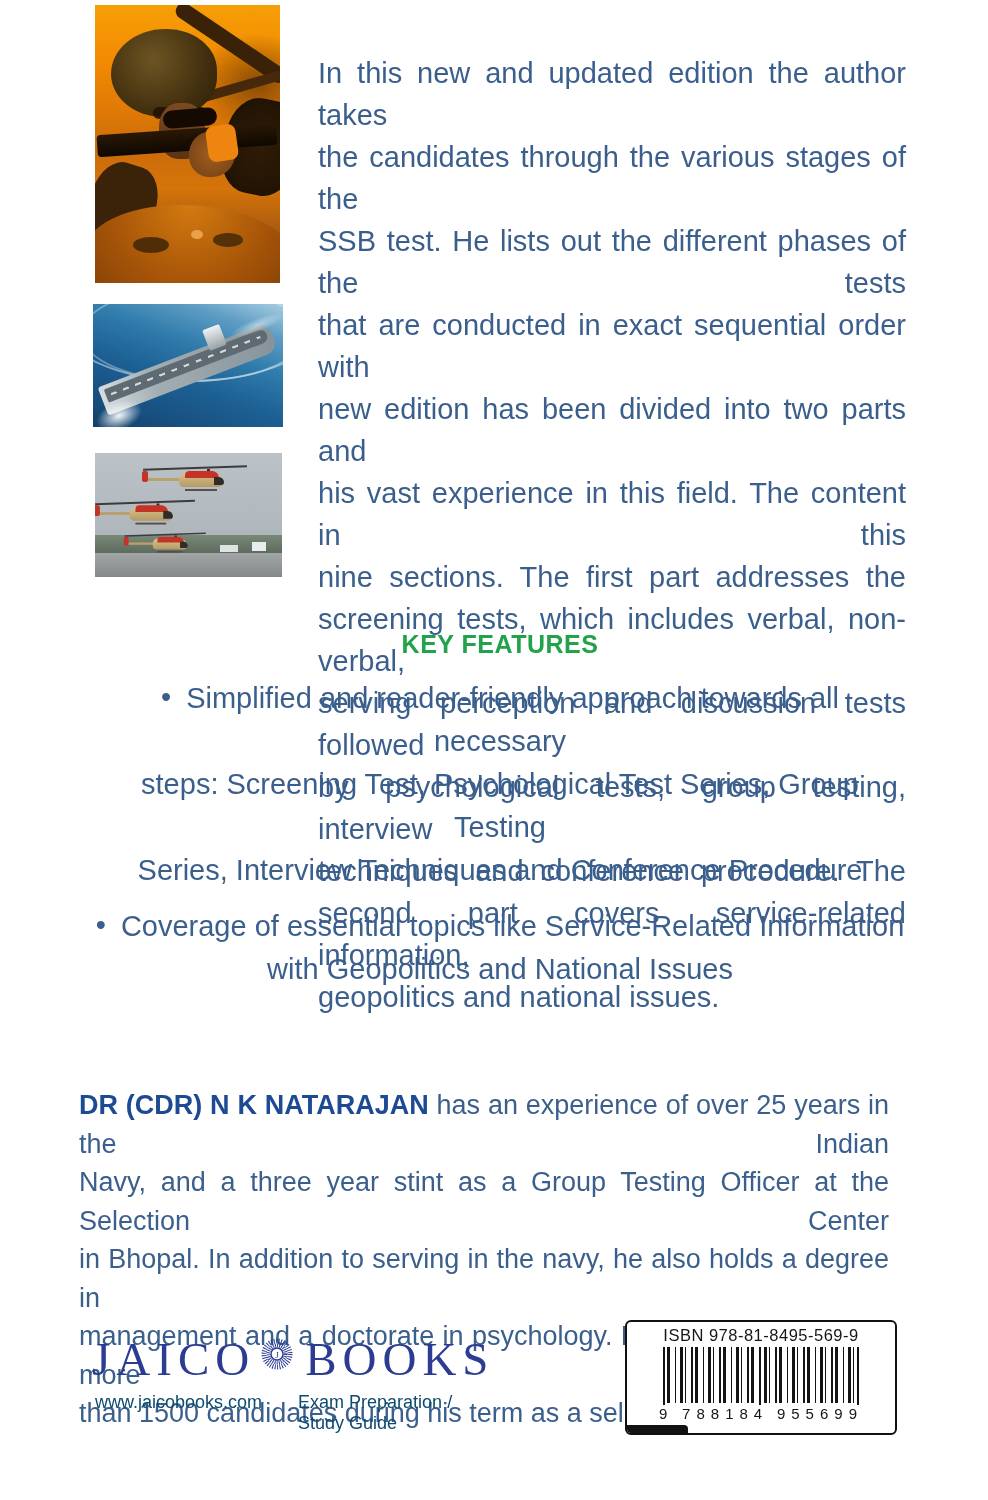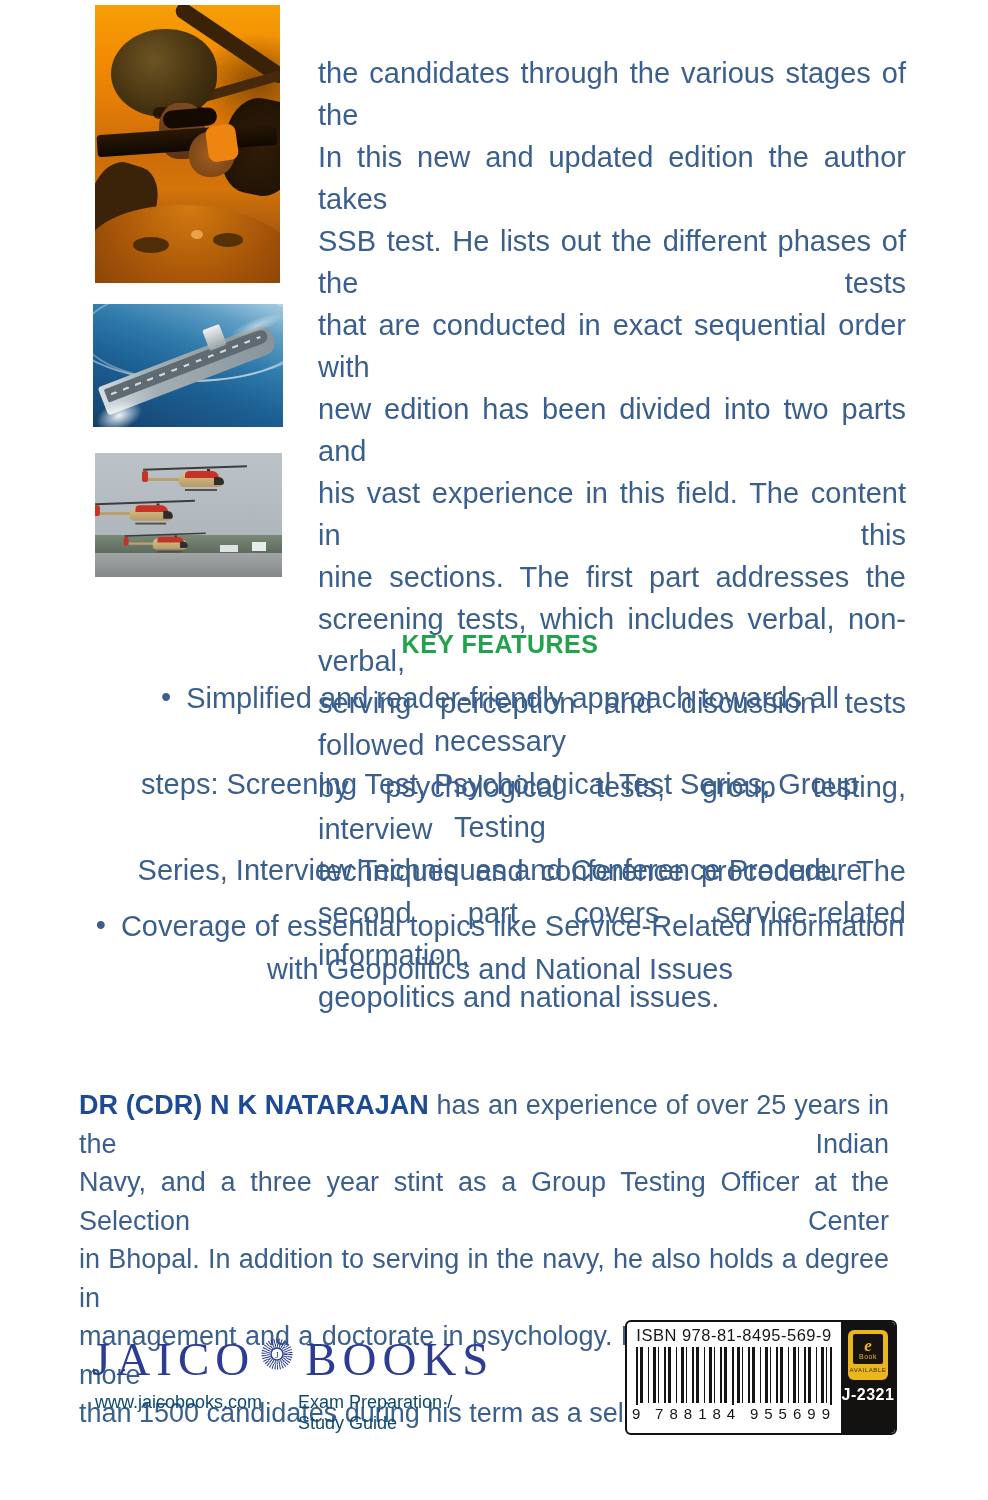--- a/index.html
+++ b/index.html
@@ -84,21 +84,21 @@
 
   
   .logo-row{left:92px;top:1336px;display:flex;align-items:flex-start;color:#2b3c92;}
   .logo-word{font-family:"Liberation Serif","DejaVu Serif",serif;font-size:47px;letter-spacing:6px;line-height:1;}
   .emblem{margin:0 10px 0 4px;}
   .pub-row{left:95px;top:1392px;width:400px;display:flex;align-items:baseline;font-size:18px;color:#0c4a6e;}
   .website{margin-right:36px;}
 
   
   .barcode-box{left:625px;top:1320px;width:272px;height:115px;background:#fff;border:2px solid #111;border-radius:6px;
-    display:flex;box-sizing:border-box;overflow:hidden;}
+    display:flex;box-sizing:border-box;overflow:hidden;flex-direction:column;}
   .bc-left{flex:1;display:flex;flex-direction:column;align-items:center;padding:4px 4px 3px 4px;}
   .isbn{font-size:16.5px;color:#161616;letter-spacing:.5px;white-space:nowrap;}
   .bars{position:relative;width:196px;height:56px;margin-top:2px;
     background:repeating-linear-gradient(90deg,#141414 0 2px,transparent 2px 4px,#141414 4px 7px,transparent 7px 12px,
       #141414 12px 13px,transparent 13px 17px,#141414 17px 20px,transparent 20px 22px,#141414 22px 23px,transparent 23px 28px);}
   .guard{position:absolute;top:0;width:2px;height:64px;background:#141414;}
   .g1{left:0;} .g2{left:96px;} .g3{right:0;}
   .bc-digits{display:flex;align-items:center;width:206px;justify-content:space-between;margin-top:2px;
     font-size:15px;color:#161616;background:#fff;position:relative;z-index:2;}
   .bc-digits span{letter-spacing:6px;background:#fff;padding:0 1px;}
@@ -174,22 +174,22 @@
         <div class="mast"></div>
       <div class="boom"></div>
         <div class="fin"></div>
       <div class="body"></div>
         <div class="skid"></div>
     </div>
   </div>
 
   <section class="abs intro">
 
-  <div class="line jline">the candidates through the various stages of the</div>
-      <div class="line jline">In this new and updated edition the author takes</div>
+  <div class="line jline">In this new and updated edition the author takes</div>
+      <div class="line jline">the candidates through the various stages of the</div>
       <div class="line jline">SSB test. He lists out the different phases of the tests</div>
       <div class="line jline">that are conducted in exact sequential order with</div>
       <div class="line jline">new edition has been divided into two parts and</div>
       <div class="line jline">his vast experience in this field. The content in this</div>
       <div class="line jline">nine sections. The first part addresses the</div>
       <div class="line jline">screening tests, which includes verbal, non-verbal,</div>
       <div class="line jline">serving perception and discussion tests followed</div>
       <div class="line jline">by psychological tests, group testing, interview</div>
       <div class="line jline">techniques and conference procedure. The</div>
       <div class="line jline">second part covers service-related information,</div>

